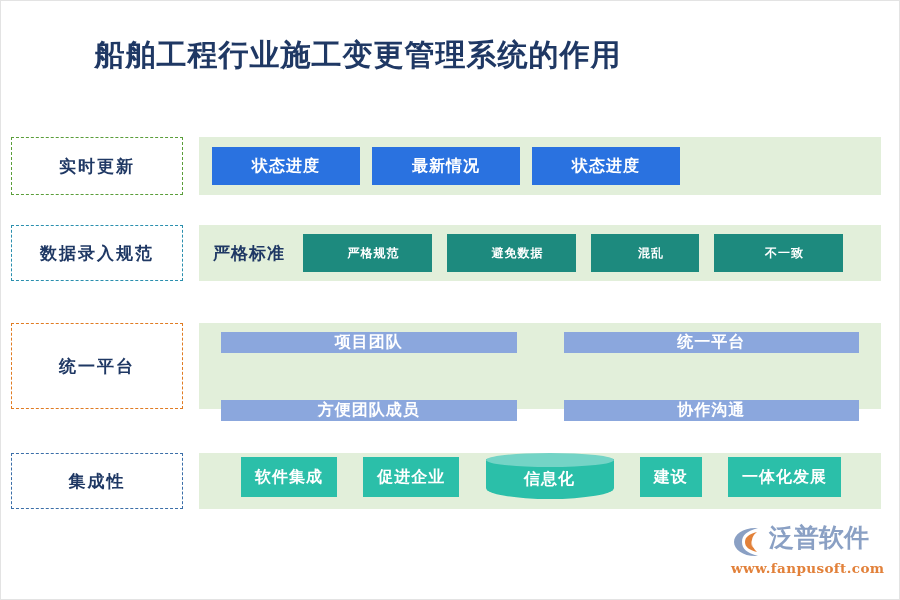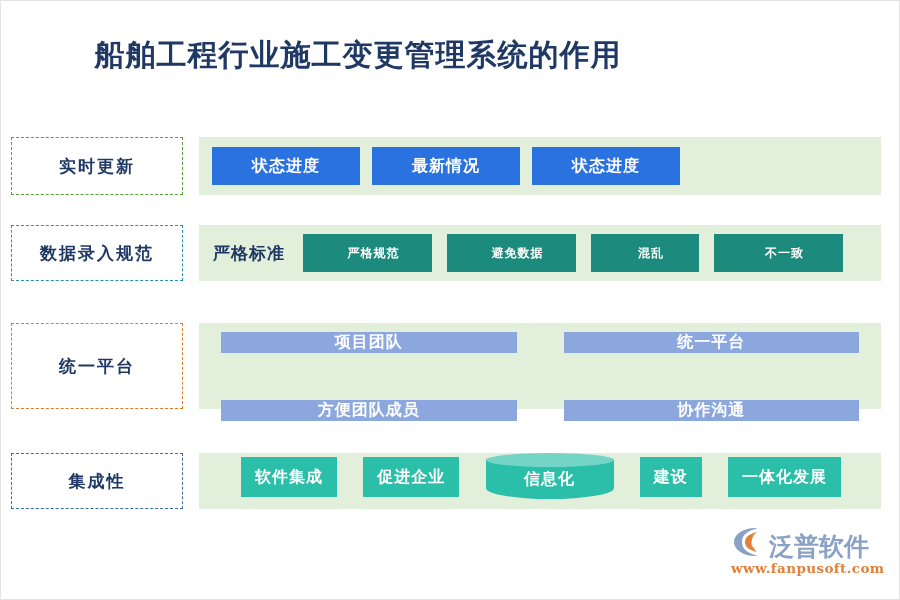--- a/index.html
+++ b/index.html
@@ -201,21 +201,21 @@
   
   #logo {
     position: absolute;
     right: 18px;
     bottom: 18px;
     width: 150px;
     height: 56px;
   }
   .logo-top {
     display: flex;
-    align-items: flex-end;
+    align-items: flex-start;
     height: 34px;
   }
   .logo-mark {
     width: 34px;
     height: 34px;
     margin-right: 4px;
     flex: none;
   }
   .logo-text {
     font-size: 25px;

